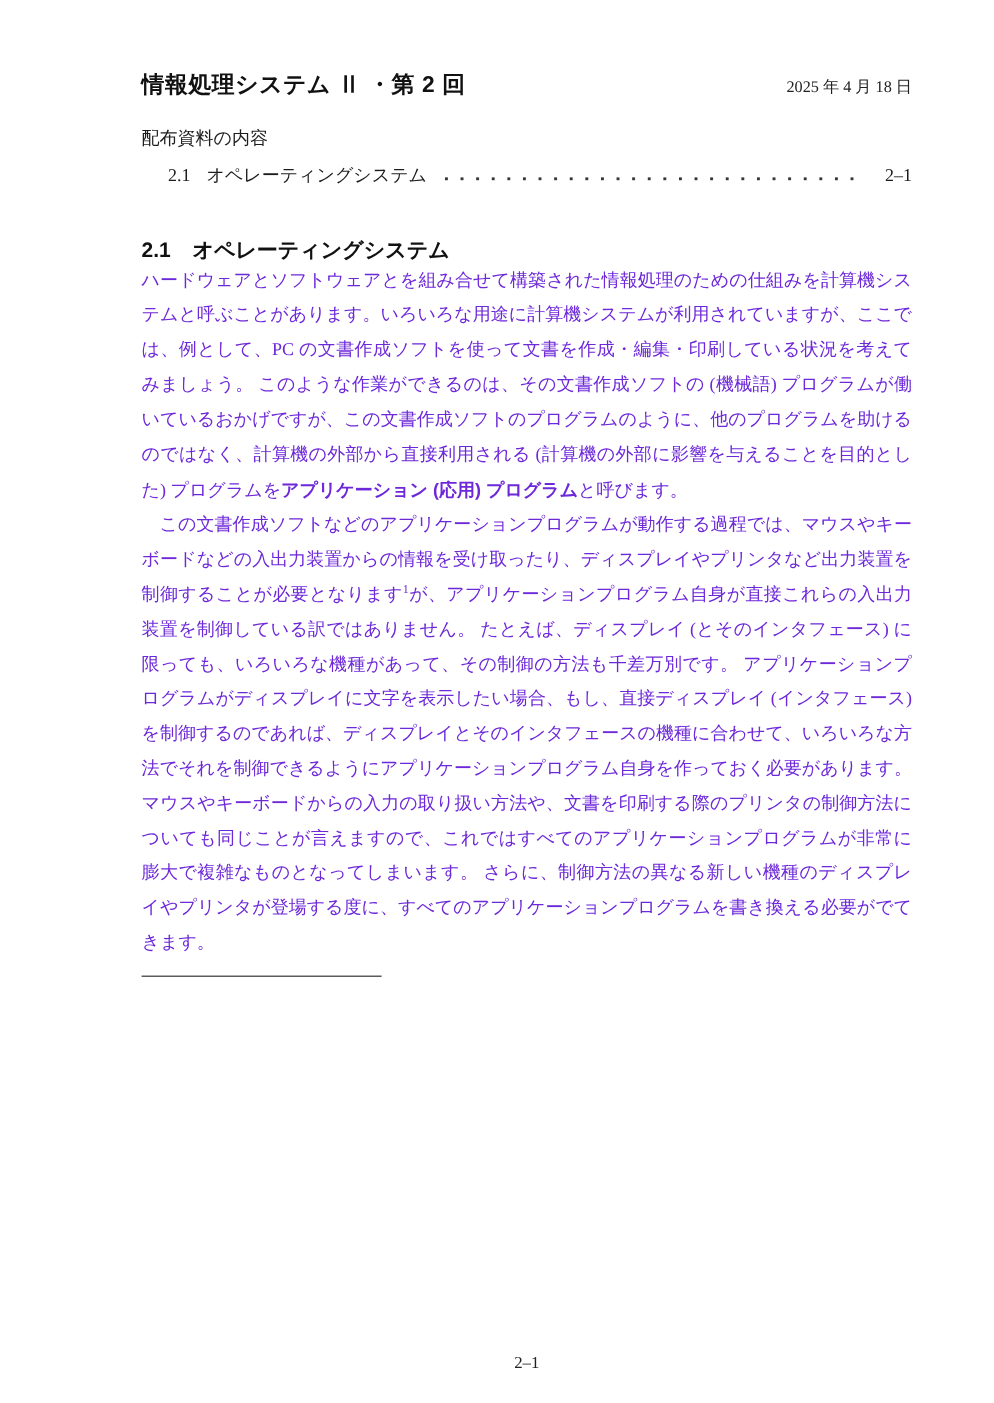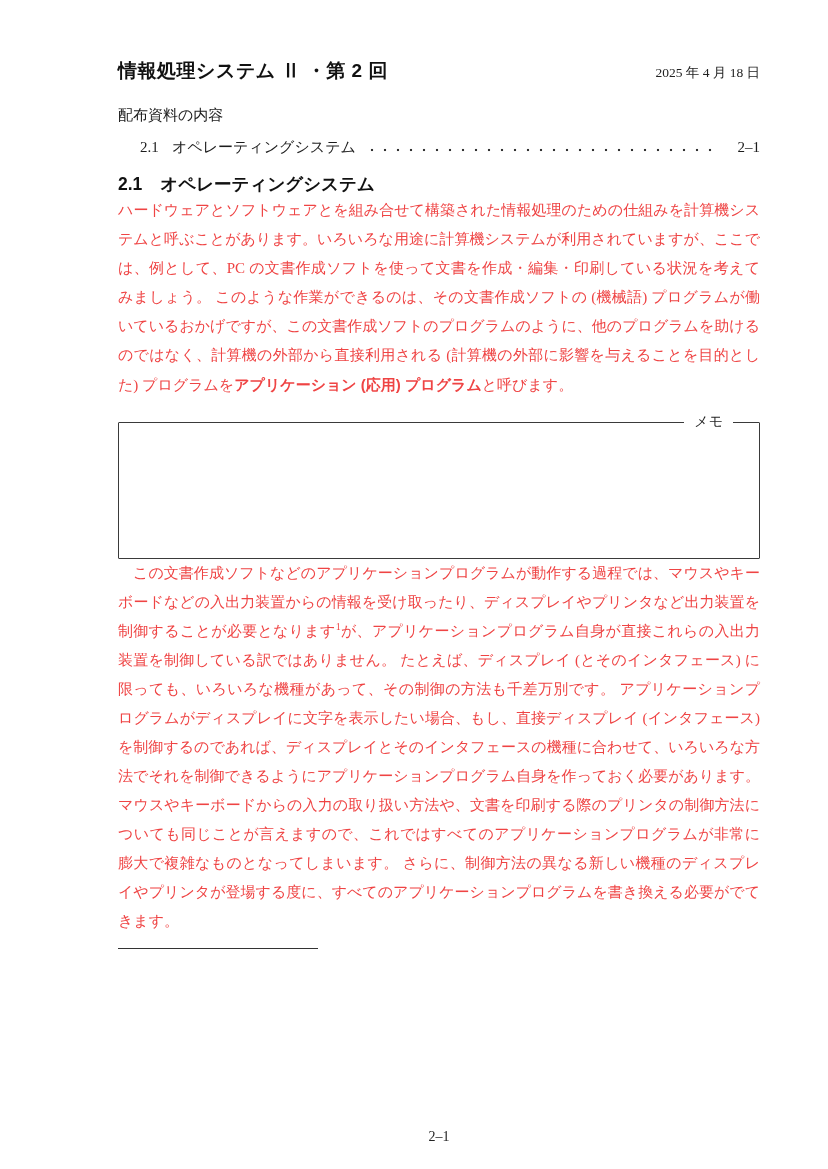--- a/index.html
+++ b/index.html
@@ -25,28 +25,28 @@
   .toc-num { min-width: 32px; }
   .toc-label { margin-right: 4px; }
   .toc-leader {
     flex: 1; height: 4px; margin: 0 10px;
     background-image: radial-gradient(circle at 2px 2px, #333 1.1px, transparent 1.6px);
     background-size: 13px 4px; background-repeat: repeat-x;
   }
   .toc-page { min-width: 34px; text-align: right; }
   
   .section-heading {
-    margin-top: 11px; font-family: "Liberation Sans", sans-serif;
+    margin-top: 35px; font-family: "Liberation Sans", sans-serif;
     font-size: 17.5px; font-weight: 700; color: #111; line-height: 24px;
   }
   .section-heading .sec-num { margin-right: 18px; }
   
   p.body-par {
     margin: 0; font-size: 15px; line-height: 29px;
-    text-align: justify; word-break: break-all; color: #ef4444;
+    text-align: justify; word-break: break-all; color: #6d28d9;
   }
   .p1 { margin-top: 13px; }
   .p2 { margin-top: 14px; text-indent: 1em; }
   .p3 { text-indent: 1em; }
   .term-bold { font-family: "Liberation Sans", sans-serif; font-weight: 700; }
   sup.fnref { font-size: 10px; line-height: 0; vertical-align: super; }
   
   .memo-box {
     margin-top: 22px; height: 135px; border: 1.2px solid #3a3a3a;
     position: relative; border-radius: 1px;
@@ -85,23 +85,20 @@
       <span class="toc-page">2–1</span>
     </div>
   </div>
 
   <div class="section-heading">
     <span class="sec-num">2.1</span><span>オペレーティングシステム</span>
   </div>
 
   <p class="body-par p1"><span>ハードウェアとソフトウェアとを組み合せて構築された情報処理のための仕組みを計算機システムと呼ぶことがあります。いろいろな用途に計算機システムが利用されていますが、ここでは、例として、PC の文書作成ソフトを使って文書を作成・編集・印刷している状況を考えてみましょう。 このような作業ができるのは、その文書作成ソフトの (機械語) プログラムが働いているおかげですが、この文書作成ソフトのプログラムのように、他のプログラムを助けるのではなく、計算機の外部から直接利用される (計算機の外部に影響を与えることを目的とした) プログラムを</span><span class="term-bold">アプリケーション (応用) プログラム</span><span>と呼びます。</span></p>
 
-  <div class="memo-box">
-    <span class="memo-label">メモ</span>
-  </div>
 
   <p class="body-par p2"><span>この文書作成ソフトなどのアプリケーションプログラムが動作する過程では、マウスやキーボードなどの入出力装置からの情報を受け取ったり、ディスプレイやプリンタなど出力装置を制御することが必要となります</span><sup class="fnref">1</sup><span>が、アプリケーションプログラム自身が直接これらの入出力装置を制御している訳ではありません。 たとえば、ディスプレイ (とそのインタフェース) に限っても、いろいろな機種があって、その制御の方法も千差万別です。 アプリケーションプログラムがディスプレイに文字を表示したい場合、もし、直接ディスプレイ (インタフェース) を制御するのであれば、ディスプレイとそのインタフェースの機種に合わせて、いろいろな方法でそれを制御できるようにアプリケーションプログラム自身を作っておく必要があります。 マウスやキーボードからの入力の取り扱い方法や、文書を印刷する際のプリンタの制御方法についても同じことが言えますので、これではすべてのアプリケーションプログラムが非常に膨大で複雑なものとなってしまいます。 さらに、制御方法の異なる新しい機種のディスプレイやプリンタが登場する度に、すべてのアプリケーションプログラムを書き換える必要がでてきます。</span></p>
 
 
   <div class="footnote-area">
     <div class="footnote-rule"></div>
   </div>
 
   <div class="spacer"></div>
 

